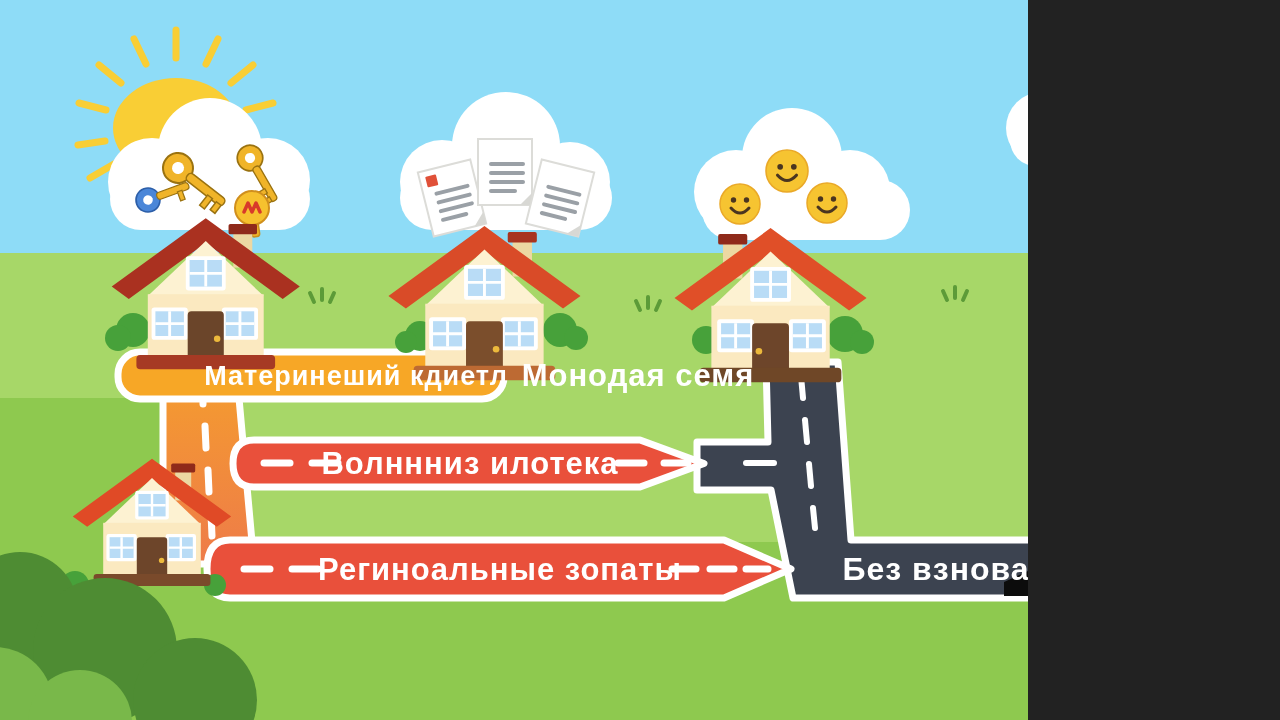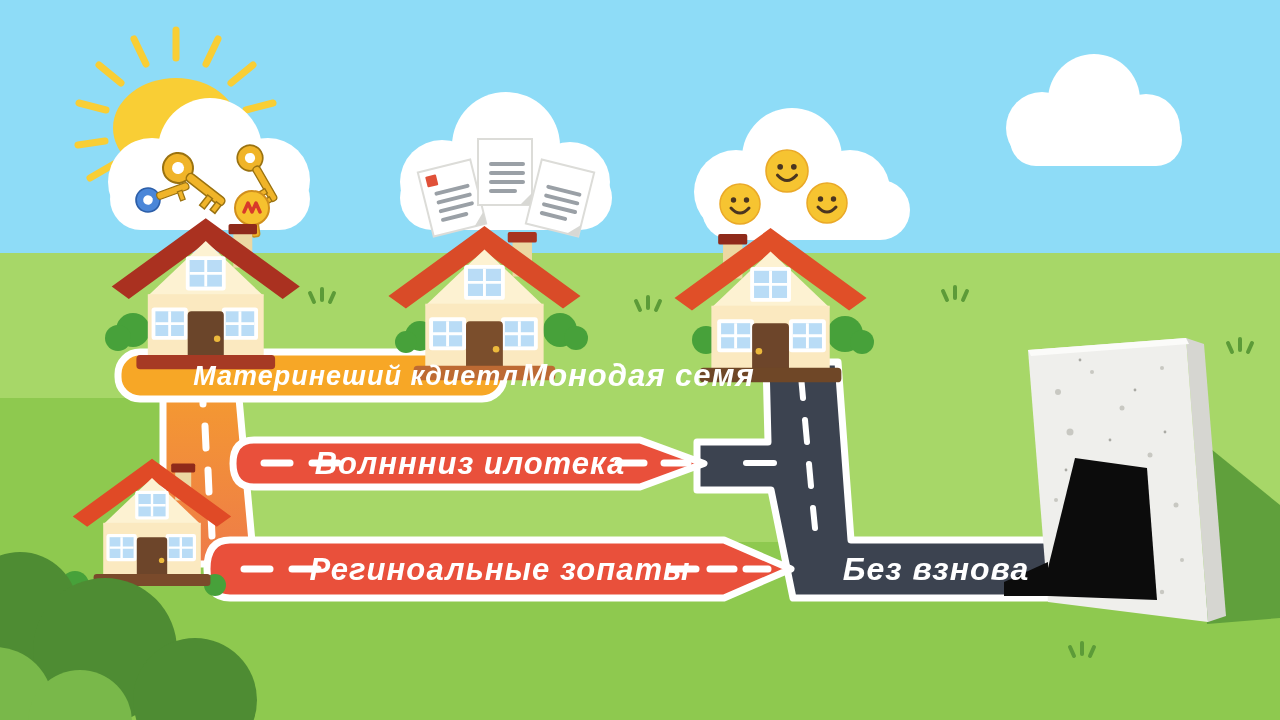--- a/index.html
+++ b/index.html
@@ -1,16 +1,16 @@
 <!DOCTYPE html>
 <html><head>
 <meta charset="utf-8">
 <style>
   html,body{margin:0;padding:0;background:#222;}
-  .stage{width:1280px;height:720px;position:relative;overflow:hidden;font-style:italic;}
+  .stage{width:1028px;height:720px;position:relative;overflow:hidden;}
   svg{display:block;}
   .txt{font-family:"Liberation Sans","DejaVu Sans",sans-serif;font-weight:bold;fill:#ffffff;text-anchor:middle;}
   .t27{font-size:27px;letter-spacing:1px;}
   .t31{font-size:31px;letter-spacing:1px;}
   .t32{font-size:32px;letter-spacing:1px;}
   .house .roof{fill:var(--roof,#d94b28);}
   .house .cap{fill:var(--cap,#8f2a1a);}
   .house .base{fill:var(--base,#7a4a2b);}
   .house .door{fill:var(--door,#6b452a);}
   .house .gable{fill:#fdf2d2;}

